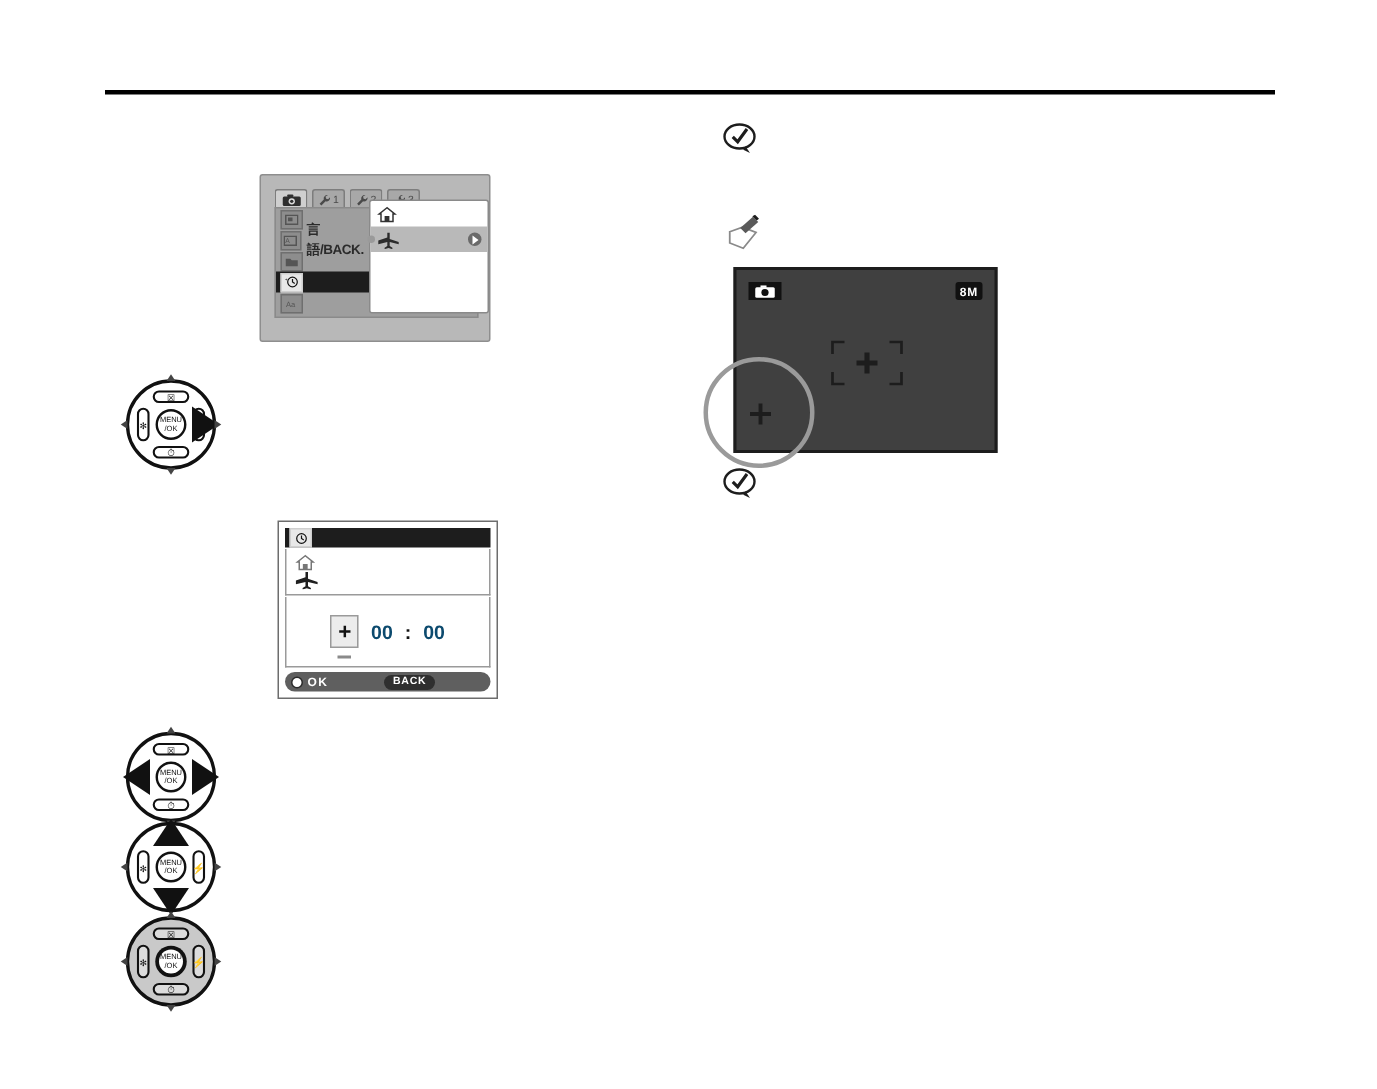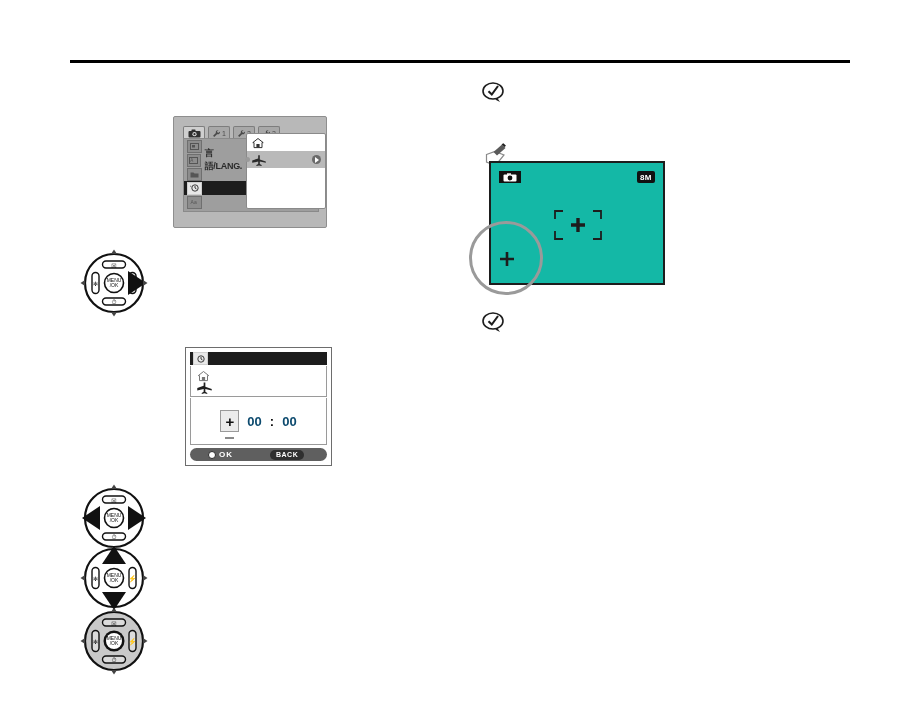--- a/index.html
+++ b/index.html
@@ -59,34 +59,34 @@
   .iconsrow .ic2{position:absolute;left:5px;top:14px;}
   .timebox{position:absolute;left:4px;top:50px;right:4px;height:46px;border:1px solid #9a9a9a;
       border-top:none;display:flex;align-items:center;justify-content:center;gap:8px;}
   .signsel{width:17px;height:20px;background:#ececec;border:1px solid #9a9a9a;
       display:flex;align-items:center;justify-content:center;font-size:15px;line-height:1;
       color:#111;font-weight:bold;position:relative;}
   .signsel .minus{position:absolute;bottom:-8px;left:4px;width:9px;height:2px;background:#8a8a8a;}
   .tdigit{font-size:13px;font-weight:bold;color:#0c4a6e;}
   .tcolon{font-size:13px;font-weight:bold;color:#111;}
   .botbar{position:absolute;left:4px;bottom:4px;right:4px;height:13px;background:#5f5f5f;
-      border-radius:7px;display:flex;align-items:center;padding-left:14px;}
+      border-radius:7px;display:flex;align-items:center;}
   .okgrp{display:flex;align-items:center;gap:3px;margin-left:4px;}
   .okdot{width:6px;height:6px;border-radius:50%;background:#fff;border:1px solid #2a2a2a;}
   .oktxt{font-size:8px;color:#fff;font-weight:bold;letter-spacing:1px;}
   .backbtn{margin-left:37px;background:#2f2f2f;border-radius:6px;padding:0 6px;height:10px;
       display:flex;align-items:center;}
   .backtxt{font-size:7px;color:#fff;font-weight:bold;letter-spacing:0.5px;}
 
   
   .ctl{width:72px;height:72px;}
   .ctl svg{display:block;}
 
   
-  #lcd-preview{left:489px;top:161px;width:172px;height:120px;background:#14b8a6;border:2px solid #1d1d1d;}
+  #lcd-preview{left:489px;top:178px;width:172px;height:120px;background:#404040;border:2px solid #1d1d1d;}
   .modebadge{position:absolute;left:8px;top:8px;width:22px;height:12px;background:#111;
       display:flex;align-items:center;justify-content:center;}
   .mpbadge{position:absolute;right:8px;top:8px;height:12px;background:#111;border-radius:2px;
       padding:0 3px;display:flex;align-items:center;}
   .mptxt{font-size:8px;color:#fff;font-weight:bold;letter-spacing:0.5px;}
   .magcircle{position:absolute;left:-22px;bottom:-12px;width:68px;height:68px;border-radius:50%;
       border:3px solid #9a9a9a;background:transparent;}
 </style>
 </head>
 <body>
@@ -136,21 +136,21 @@
         </span>
       </div>
 
       <div class="mrow">
         <span class="micon">
           <svg width="9" height="7" viewBox="0 0 9 7">
               <rect x="0.5" y="0.5" width="8" height="6" fill="none" stroke="#555"></rect>
               <text x="1.2" y="5.2" font-size="4.5" fill="#555">A</text>
             </svg>
         </span>
-        <span class="mlabel">言語/LANG.</span>
+        <span class="mlabel">言語/BACK.</span>
       </div>
 
       <div class="mrow">
         <span class="micon">
           <svg width="9" height="7" viewBox="0 0 9 7">
               <path d="M0.5 1.5h3l1 1h4v4h-8z" fill="#555"></path>
             </svg>
         </span>
       </div>
 

